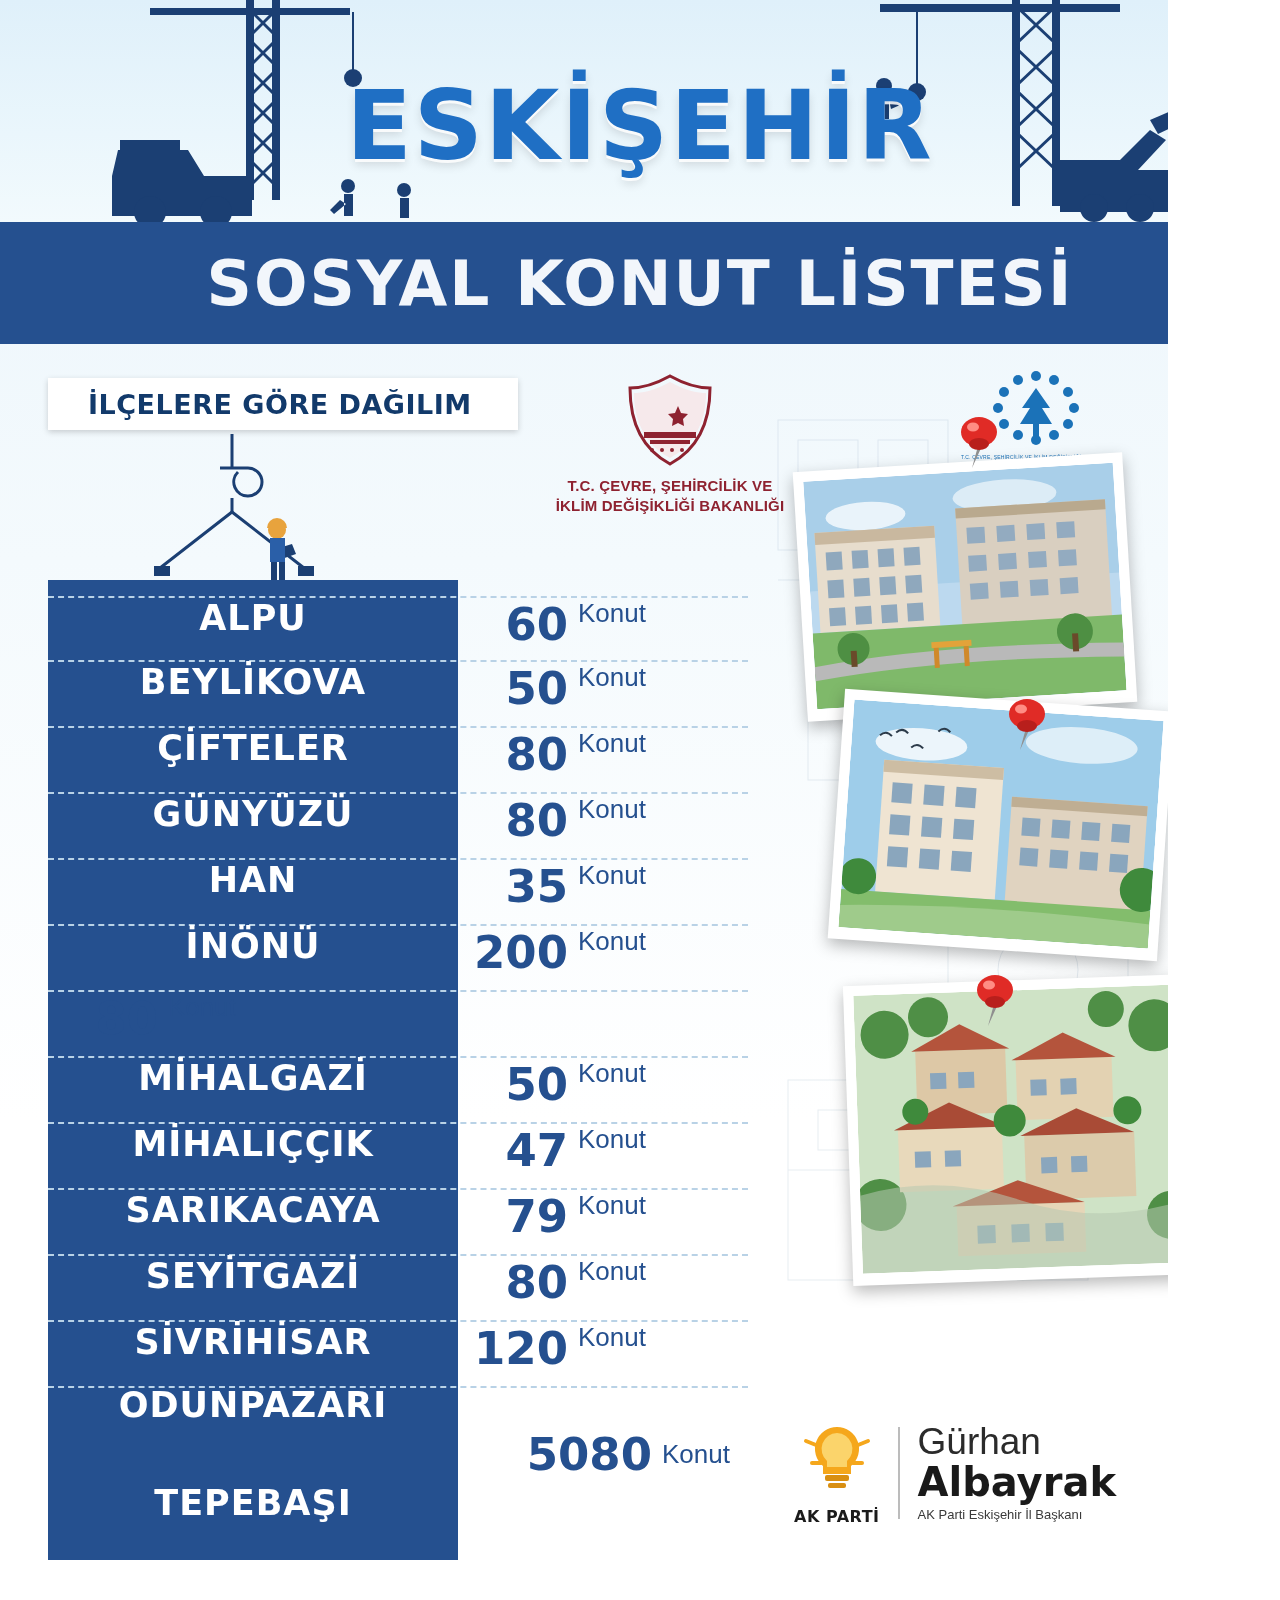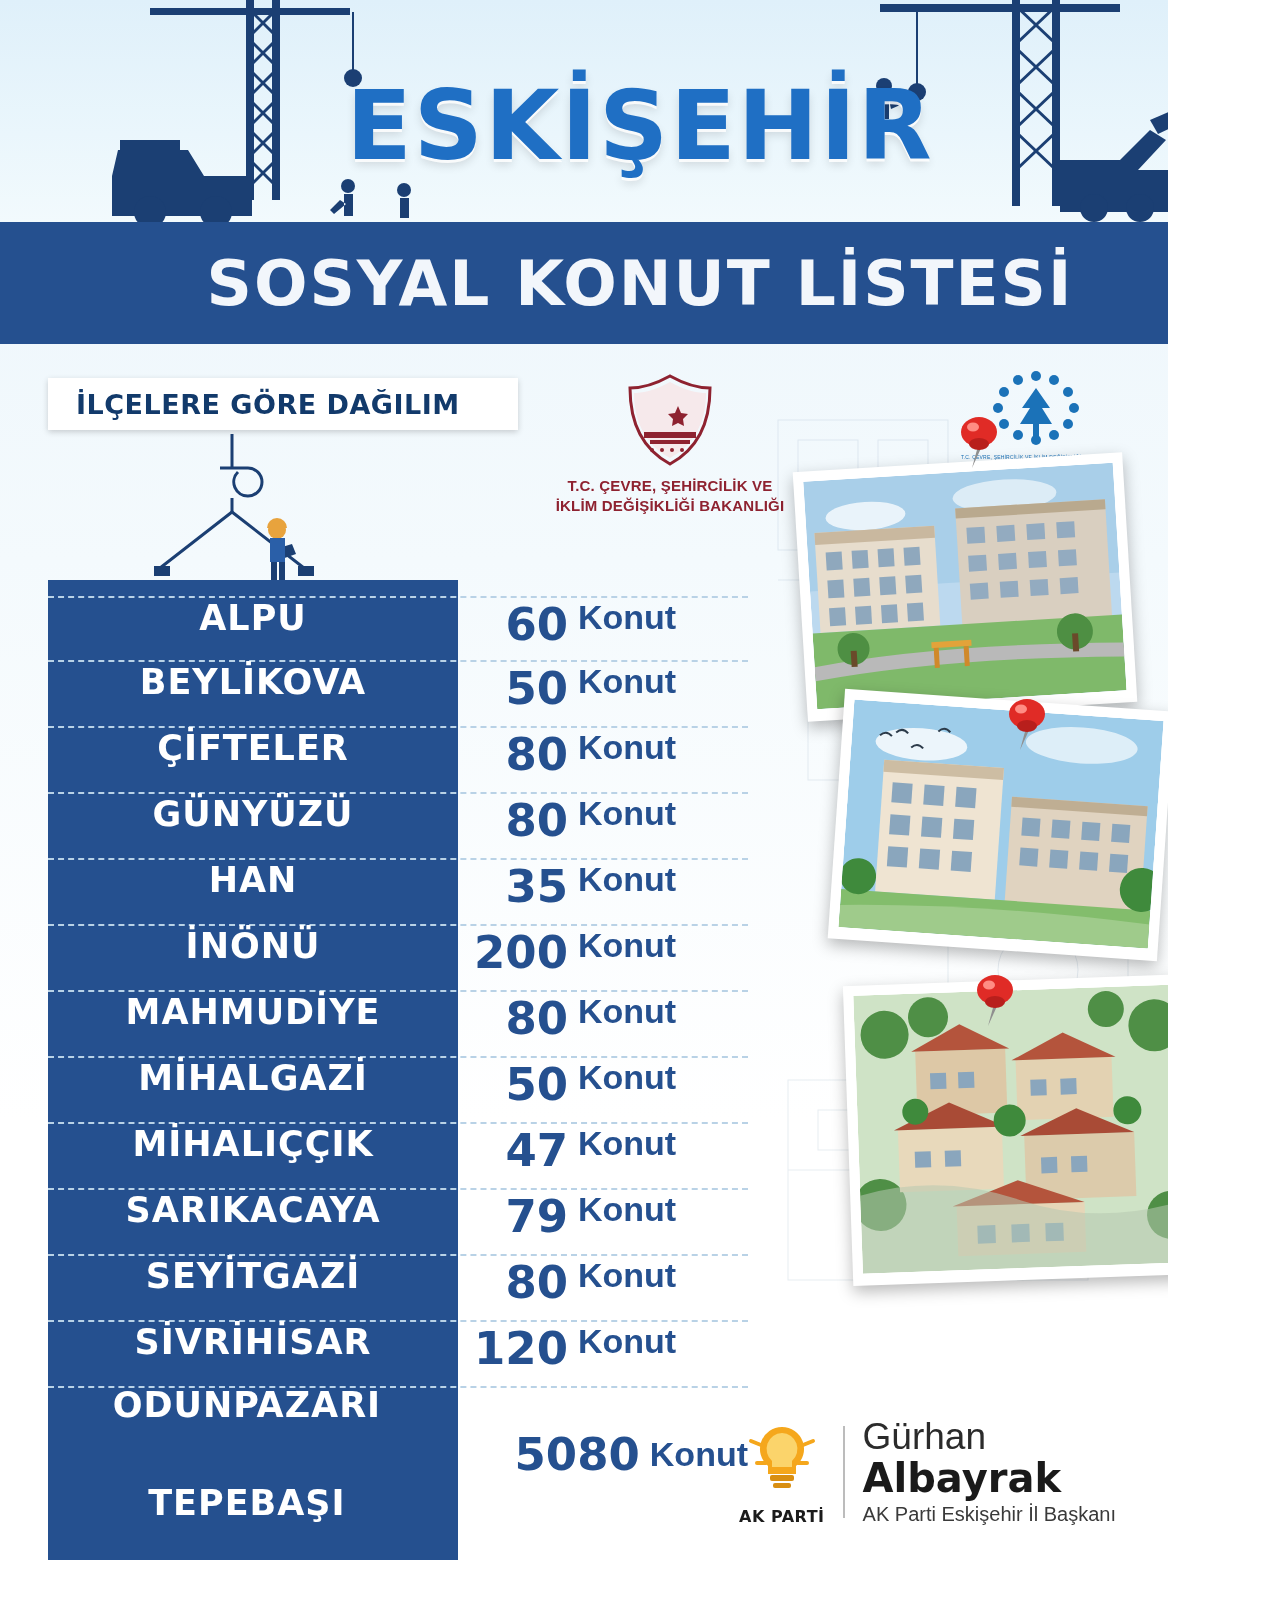--- a/index.html
+++ b/index.html
@@ -76,20 +76,21 @@
     box-shadow: 0 2px 6px rgba(0,0,0,.18);
     display: flex; align-items: center;
     padding-left: 28px;
   }
   .pill span {
     font-family: "DejaVu Sans", sans-serif;
     font-weight: 700;
     font-size: 27px;
     color: #123a6b;
     letter-spacing: .5px;
+    margin-left: 12px;
   }
 
   
   .ministry {
     position: absolute;
     top: 372px; left: 520px;
     width: 300px;
     text-align: center;
   }
   .ministry .emblem { margin: 0 auto; display:block; }
@@ -169,22 +170,22 @@
     width: 120px;
     text-align: right;
     font-family: "DejaVu Sans", sans-serif;
     font-weight: 700;
     font-size: 45px;
     color: #25508f;
     padding-right: 10px;
   }
   .row .unit {
     font-family: "Liberation Sans", sans-serif;
-    font-weight: 700;
-    font-size: 34px;
+    font-weight: 400;
+    font-size: 26px;
     color: #25508f;
   }
 
   
   .row.double { height: 132px; align-items: stretch; border-bottom: none; }
   .row.double .district-stack {
     width: 410px;
     display: flex; flex-direction: column; justify-content: center; gap: 32px;
   }
   .row.double .district-stack div {
@@ -235,21 +236,21 @@
   .sign .names .n1 {
     font-family: Liberation Sans, sans-serif;
     font-weight: 400; font-size: 37px; color: #2b2b2b; line-height: 1.05;
   }
   .sign .names .n2 {
     font-family: "DejaVu Sans", sans-serif;
     font-weight: 700; font-size: 40px; color: #1a1a1a; line-height: 1.05;
   }
   .sign .names .n3 {
     font-family: "Liberation Sans", sans-serif;
-    font-size: 20px; color: #3a3a3a; margin-top: 4px;
+    font-size: 13px; color: #3a3a3a; margin-top: 4px;
   }
 </style>
 </head>
 <body>
 
 <div class="page">
 
   <svg class="blueprint" viewBox="0 0 420 1000">
     <g stroke="#9fb6c9" fill="none" stroke-width="1">
       <rect x="30" y="40" width="170" height="130"></rect>
@@ -441,21 +442,20 @@
       <div class="unit">Konut</div>
     </div>
 
     <div class="row">
       <div class="district">İNÖNÜ</div>
       <div class="count">200</div>
       <div class="unit">Konut</div>
     </div>
 
     <div class="row">
-      <div class="district">MAHMUDİYE</div>
       <div class="count">80</div>
       <div class="unit">Konut</div>
     </div>
 
     <div class="row">
       <div class="district">MİHALGAZİ</div>
       <div class="count">50</div>
       <div class="unit">Konut</div>
     </div>
 

